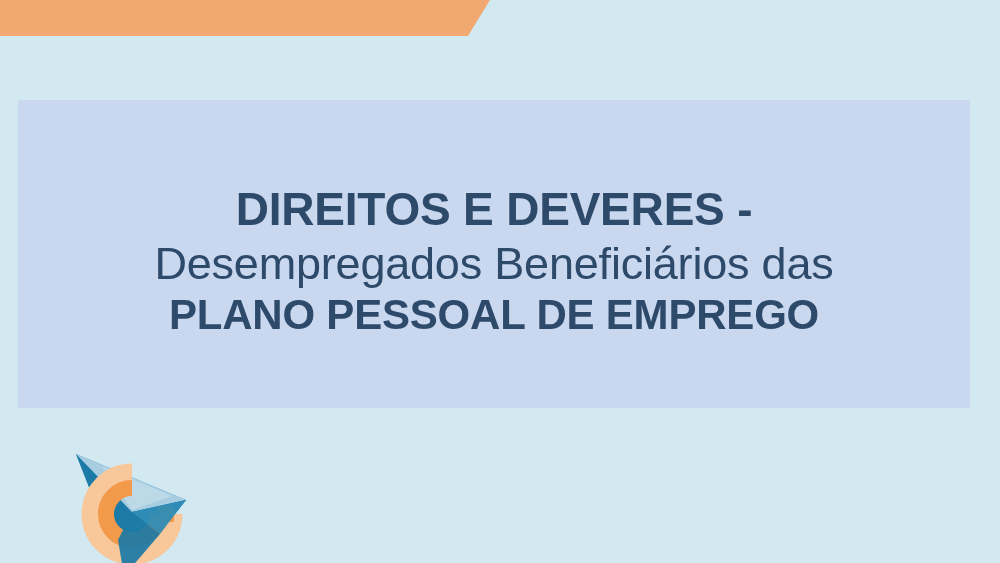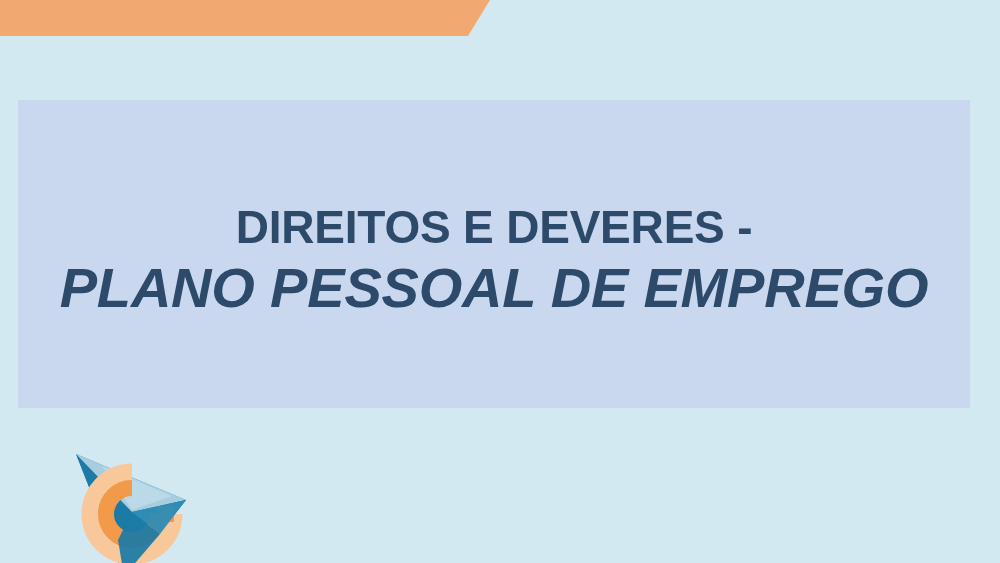--- a/index.html
+++ b/index.html
@@ -75,24 +75,23 @@
     letter-spacing: -0.2px;
     margin-bottom: 2px;
   }
   .title-line.l3 {
     font-size: 45px;
     font-weight: normal;
     letter-spacing: -0.2px;
     margin-bottom: 4px;
   }
   .title-line.l4 {
-    font-size: 56px;
+    font-size: 42px;
     font-weight: bold;
     letter-spacing: -0.2px;
-    font-style: italic;
   }
 
   
   .logo {
     position: absolute;
     left: 62px;
     top: 448px;
     width: 132px;
     height: 132px;
   }
@@ -102,20 +101,21 @@
 <body>
 
 <div id="slide">
 
   <div class="top-banner">
     <div class="banner-clipped-text"></div>
   </div>
 
   <div class="title-panel">
     <div class="title-line l1">DIREITOS E DEVERES -</div>
+    <div class="title-line l2">Desempregados Beneficiários das</div>
     <div class="title-line l4">PLANO PESSOAL DE EMPREGO</div>
   </div>
 
   <div class="logo">
     <svg width="132" height="132" viewBox="0 0 132 132" xmlns="http://www.w3.org/2000/svg">
       <defs>
         <clipPath id="triClip">
           <polygon points="14,6 124,52 62,128"></polygon>
         </clipPath>
       </defs>

